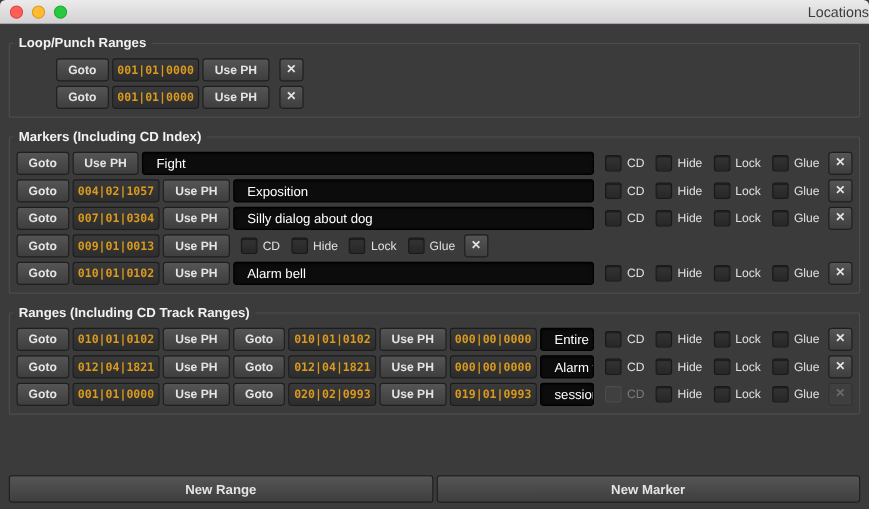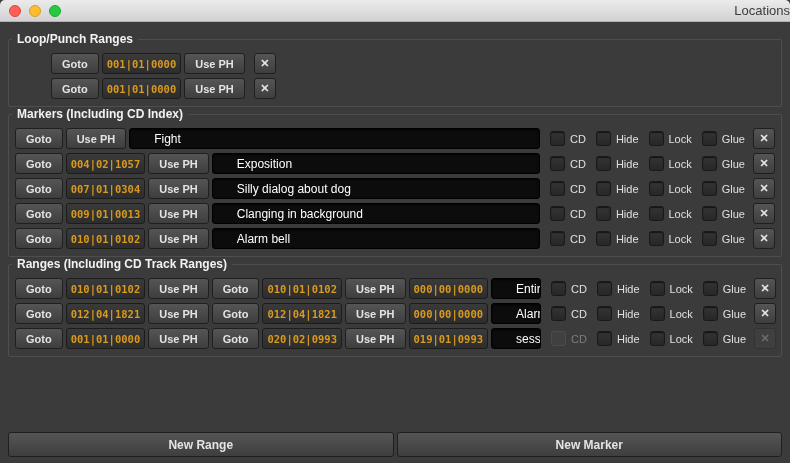--- a/index.html
+++ b/index.html
@@ -38,21 +38,21 @@
     flex-direction: column;
     padding: 10px 8px 6px 8px;
   }
   .section {
     position: relative;
     border: 1px solid #4e4e4e;
     border-radius: 2px;
     padding: 13px 6px 3px 6px;
     margin-top: 7px;
   }
-  .section + .section { margin-top: 7px; }
+  .section + .section { margin-top: 17px; }
   .section-title {
     position: absolute;
     top: -8px;
     left: 3px;
     background: #3b3b3b;
     padding: 0 5px;
     font-size: 12px;
     font-weight: bold;
     color: #f2f2f2;
     white-space: nowrap;
@@ -96,21 +96,21 @@
     white-space: nowrap;
     cursor: text;
   }
 
   .name-field {
     flex: 1;
     min-width: 0;
     height: 21px;
     display: flex;
     align-items: center;
-    padding: 0 24px;
+    padding: 0 12px;
     font-size: 12px;
     color: #ffffff;
     background: #0c0c0c;
     border: 1px solid #000000;
     border-radius: 3px;
     box-shadow: inset 0 1px 2px rgba(0,0,0,0.8);
     white-space: nowrap;
     overflow: hidden;
     cursor: text;
   }
@@ -277,21 +277,20 @@
           <span class="checkbox"></span>
           <span class="cb-label">Glue</span>
         </span>
       <button class="btn x-btn">✕</button>
     </div>
 
     <div class="row">
       <button class="btn">Goto</button>
       <div class="clock">009|01|0013</div>
       <button class="btn">Use PH</button>
-      <div class="name-field">Clanging in background</div>
       <span class="cb-group">
           <span class="checkbox"></span>
           <span class="cb-label">CD</span>
         </span>
       <span class="cb-group">
           <span class="checkbox"></span>
           <span class="cb-label">Hide</span>
         </span>
       <span class="cb-group">
           <span class="checkbox"></span>

